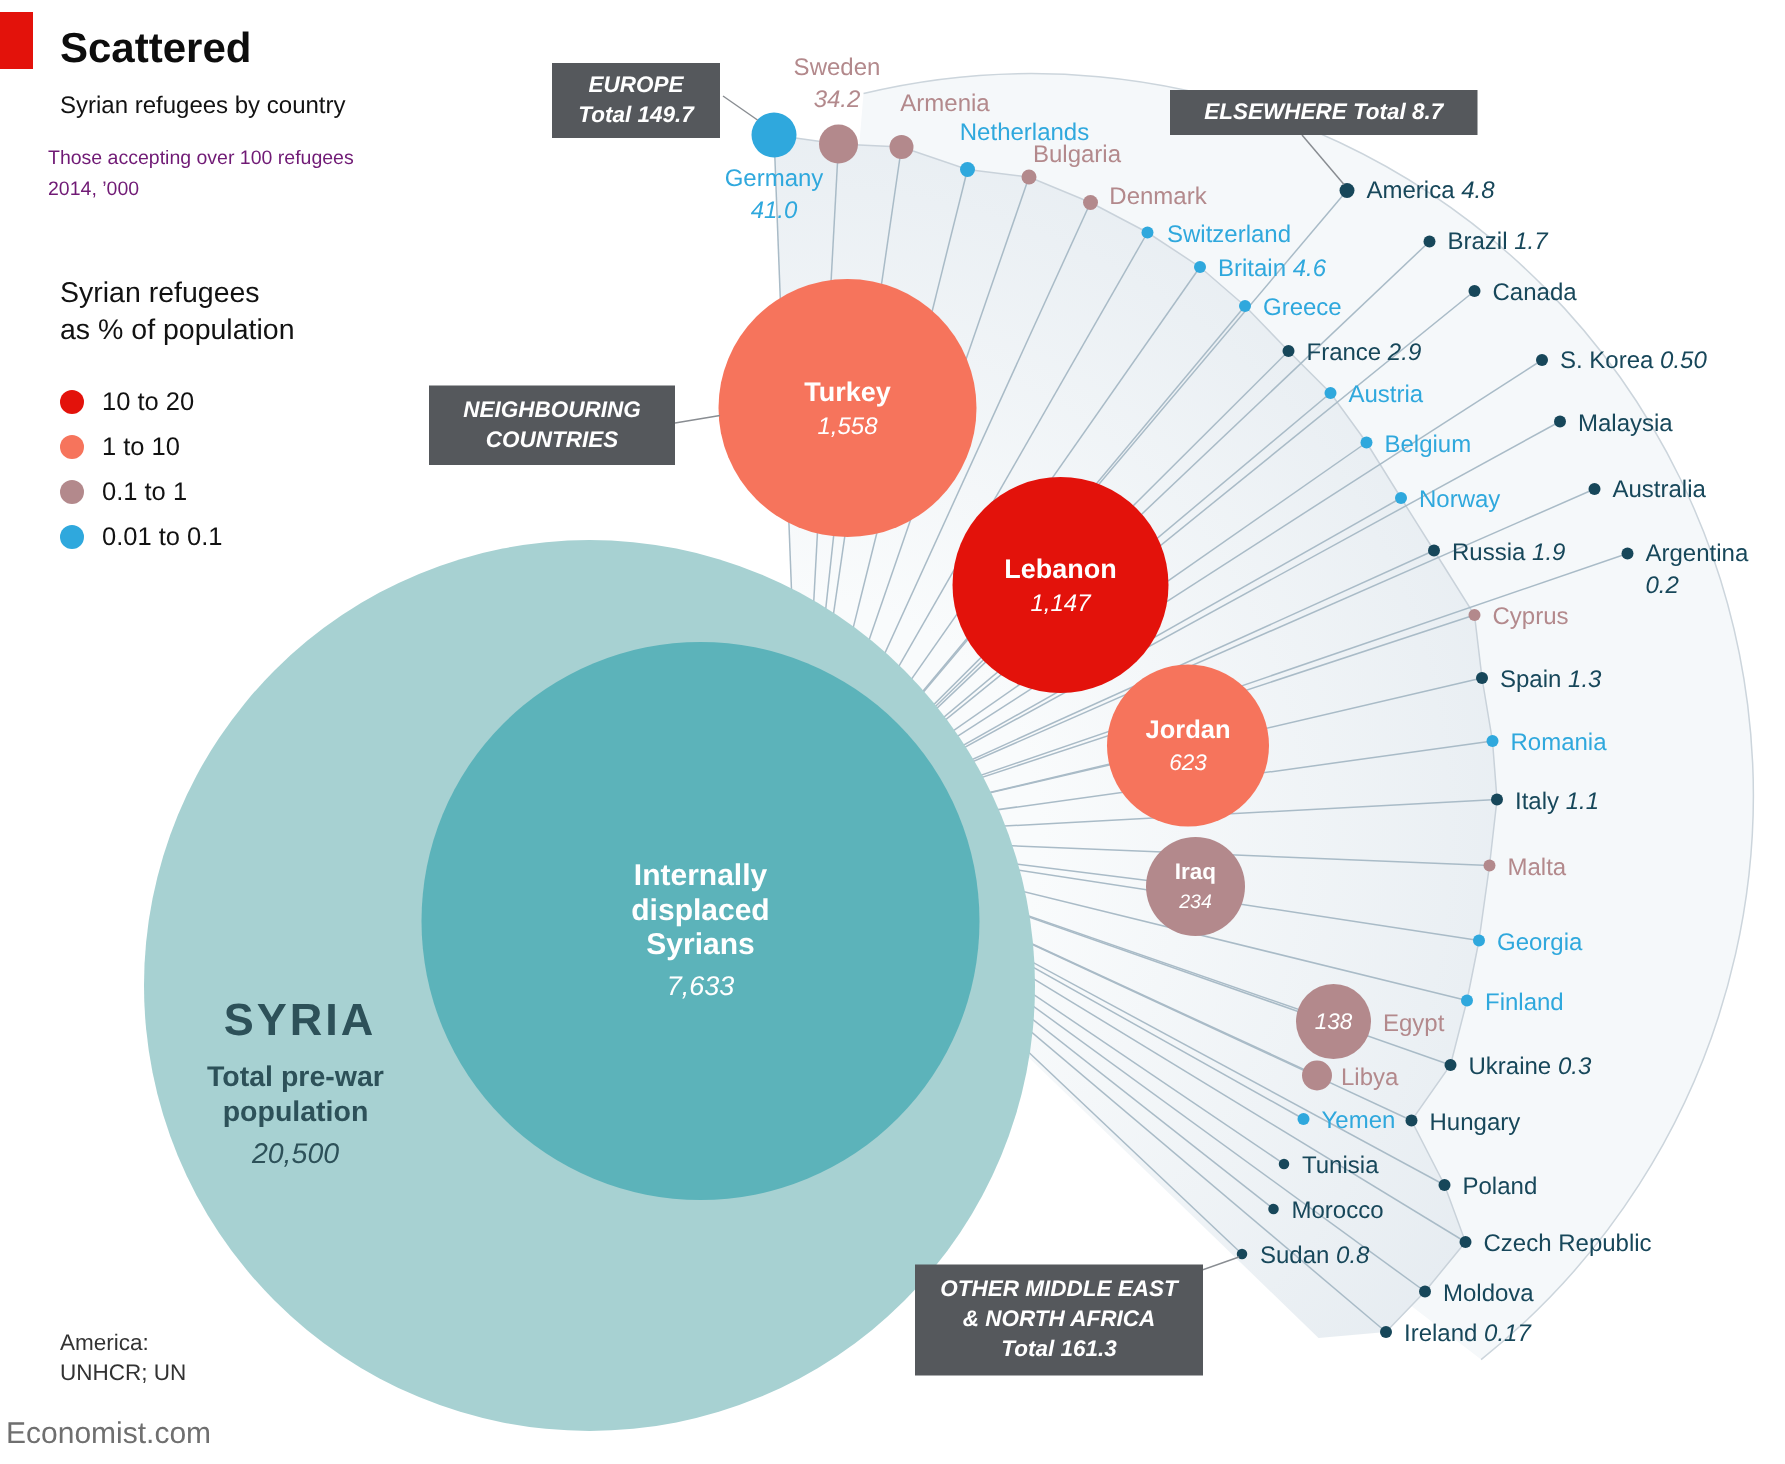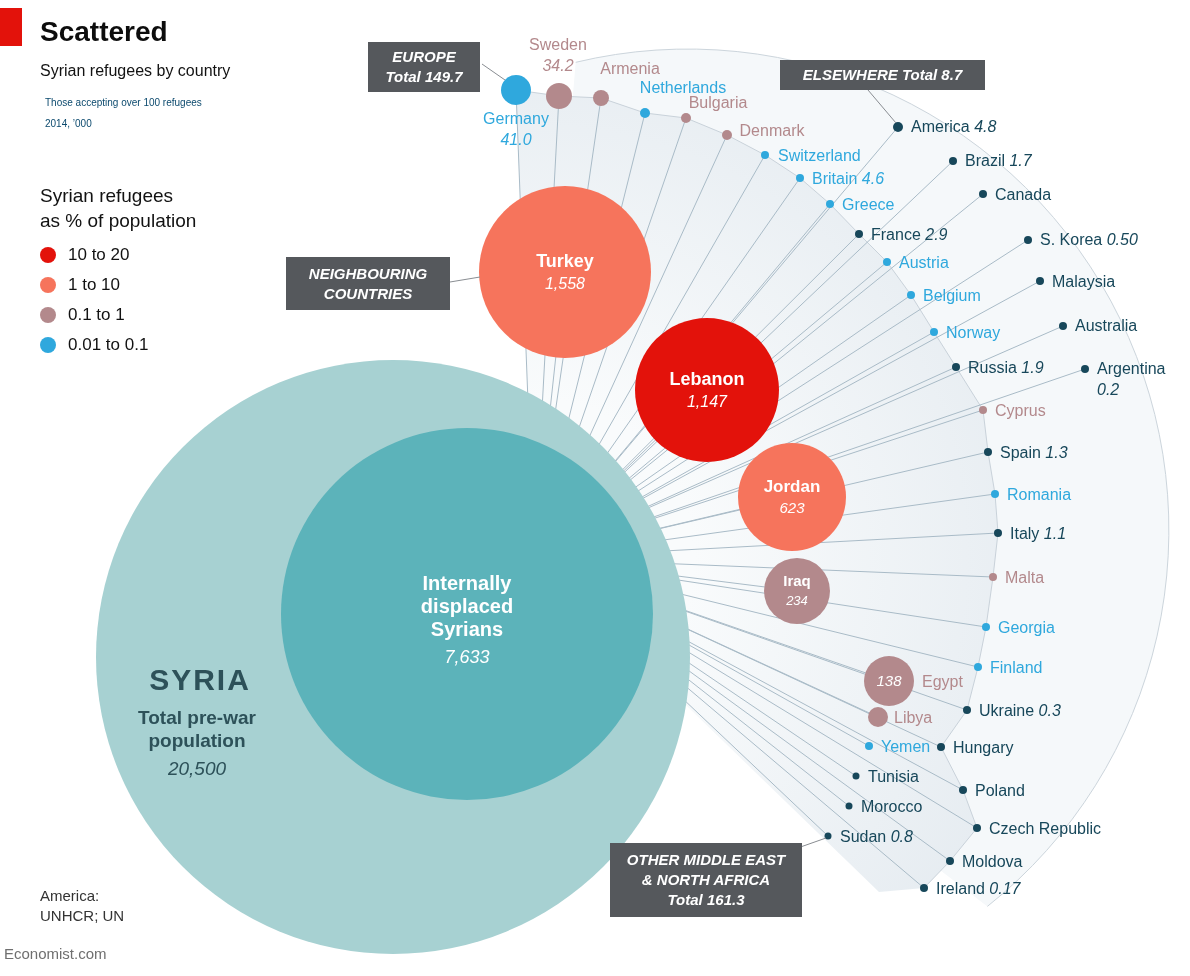--- a/index.html
+++ b/index.html
@@ -3,32 +3,32 @@
 <meta charset="utf-8">
 <style>
   *{box-sizing:border-box;margin:0;padding:0}
   body{font-family:"Liberation Sans",sans-serif;background:#fff}
   .page{position:relative;width:1190px;height:976px;background:#fff;overflow:hidden}
   svg{position:absolute;left:0;top:0}
   text{font-family:"Liberation Sans",sans-serif}
   .red-tab{position:absolute;left:0;top:8px;width:22px;height:38px}
   .title{position:absolute;left:40px;top:16px;font-size:28px;font-weight:bold;color:#0d0d0d}
   .subtitle{position:absolute;left:40px;top:62px;font-size:16px;color:#121212}
-  .note{position:absolute;left:45px;font-size:10px;color:#0c4a6e}
+  .note{position:absolute;left:32px;font-size:13px;color:#701a75}
   .note1{top:97px}.note2{top:118px}
   .legend{position:absolute;left:40px;top:183px}
   .legend-title{font-size:19px;color:#121212;line-height:25px}
-  #legend-items{margin-top:7px}
+  #legend-items{margin-top:20px}
   .legend-row{display:flex;align-items:center;height:30px}
   .legend-dot{width:16px;height:16px;border-radius:50%;margin-right:12px;flex:0 0 16px}
   .legend-label{font-size:17px;color:#121212}
   #group-boxes{position:absolute;left:0;top:0;width:100%;height:100%;pointer-events:none}
   .gbox{position:absolute;color:#fff;display:flex;flex-direction:column;justify-content:center;align-items:center;font-style:italic;font-weight:bold;font-size:15px;line-height:20px;text-align:center}
   .sources{position:absolute;left:40px;top:886px;font-size:15px;color:#333;line-height:20px}
-  .footer{position:absolute;left:4px;top:945px;font-size:15px;color:#6f6f6f}
+  .footer{position:absolute;left:4px;top:945px;font-size:20px;color:#6f6f6f}
   .syria-name{font-size:30px;font-weight:bold;text-anchor:middle;letter-spacing:2px}
   .syria-note{font-size:19px;font-weight:bold;text-anchor:middle}
   .syria-value{font-size:19px;font-style:italic;text-anchor:middle}
   .idp-line{font-size:20px;font-weight:bold;text-anchor:middle;fill:#fff}
   .idp-value{font-size:18px;font-style:italic;text-anchor:middle;fill:#fff}
 </style>
 </head>
 <body>
 
 <div class="page">

